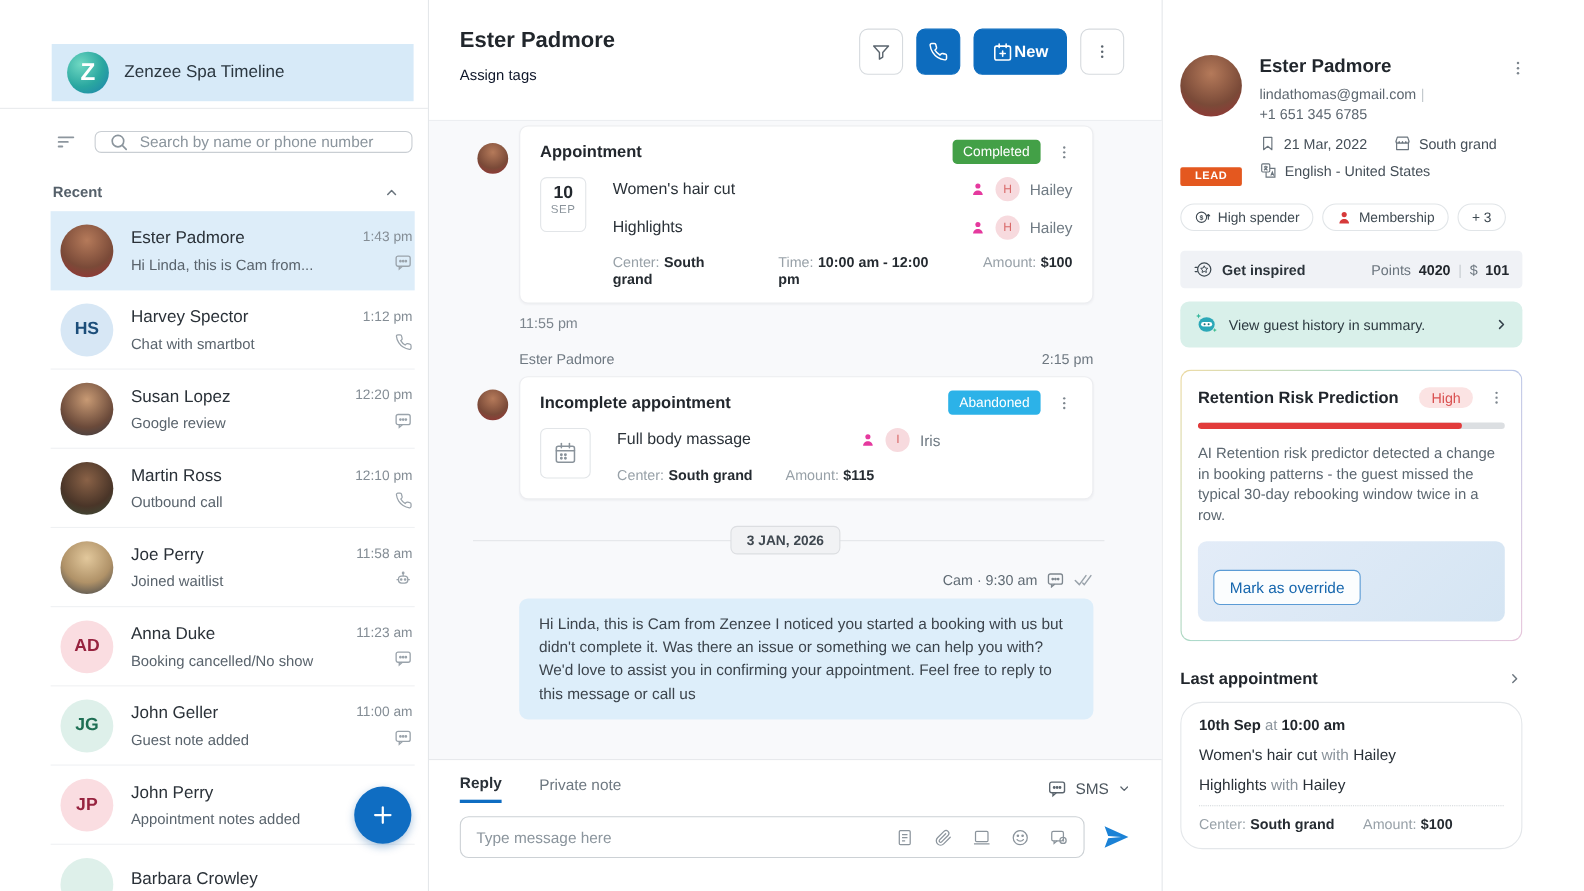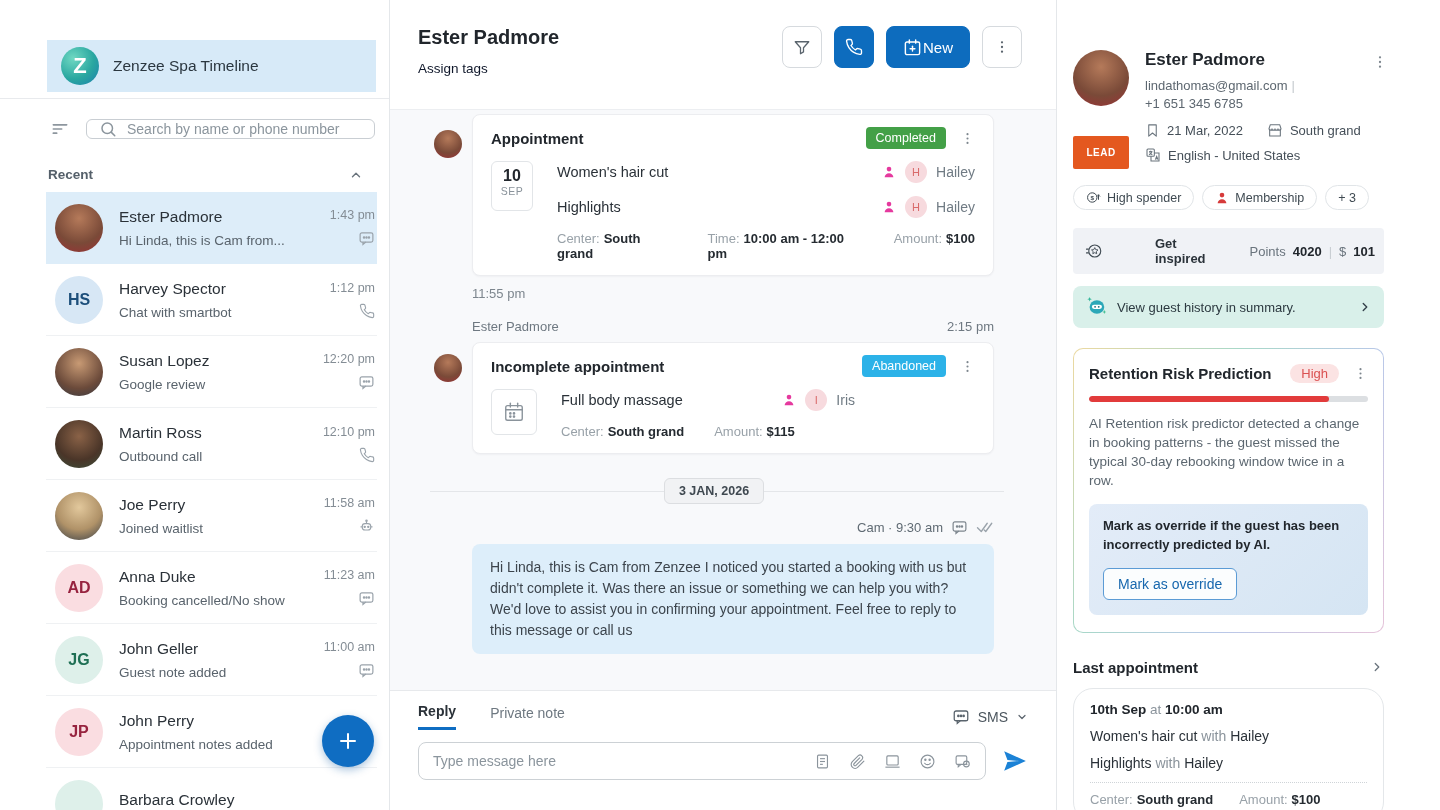--- a/index.html
+++ b/index.html
@@ -42,21 +42,21 @@
 
   
   .middle { flex:1; display:flex; flex-direction:column; min-width:0; }
   .m-header { height:110px; padding:26px 34px 0 28px; display:flex; justify-content:space-between; border-bottom:1px solid #eceef1; background:#fff; }
   .m-title { font-size:20px; font-weight:bold; color:#21262c; }
   .assign-link { margin-top:12px; font-size:13.5px; color:#0f172a; cursor:pointer; }
   .m-actions { display:flex; gap:12px; align-items:flex-start; }
   .btn { height:42px; border-radius:8px; display:flex; align-items:center; justify-content:center; cursor:pointer; border:1px solid #d6dade; background:#fff; color:#5a646d; }
   .btn.icon-only { width:40px; }
   .btn.solid { background:#0d6cbe; border-color:#0d6cbe; color:#fff; }
-  .btn.new { padding:0 16px; gap:1px; font-size:15px; font-weight:normal; }
+  .btn.new { padding:0 16px; gap:1px; font-size:15px; font-weight:bold; }
   .timeline { flex:1; background:#f8f9fb; padding:2px 62px 0 44px; overflow:hidden; position:relative; }
   .event { display:flex; gap:10px; }
   .ev-avatar { width:28px; height:28px; border-radius:50%; flex:0 0 28px; margin-top:16px; }
   .card { flex:1; background:#fff; border:1px solid #ecedf0; border-radius:8px; padding:12px 18px 14px; box-shadow:0 1px 2px rgba(20,30,40,.04); }
   .card-head { display:flex; align-items:center; }
   .card-title { font-size:15px; font-weight:bold; color:#22272d; flex:1; }
   .badge { border-radius:4px; color:#fff; font-size:12.5px; padding:4px 10px; }
   .badge.completed { background:#43a047; }
   .badge.abandoned { background:#2cb2e8; }
   .kebab { color:#7d868e; margin-left:14px; cursor:pointer; }
@@ -90,31 +90,31 @@
   .msg-input { flex:1; height:38px; border:1px solid #ccd1d5; border-radius:8px; display:flex; align-items:center; gap:18px; padding:0 14px; }
   .msg-input input { border:none; outline:none; flex:1; font-size:14px; font-family:inherit; color:#4c565e; }
   .msg-input input::placeholder { color:#8b959d; }
   .tool-ic { color:#8b949c; cursor:pointer; }
 
   
   .rightpanel { width:384px; flex:0 0 384px; border-left:1px solid #e4e7ea; padding:0 56px 0 16px; overflow:hidden; }
   .p-head { display:flex; gap:16px; margin-top:50px; position:relative; }
   .p-avatar-wrap { position:relative; width:56px; flex:0 0 56px; }
   .p-avatar { width:56px; height:56px; border-radius:50%; background:radial-gradient(circle at 50% 30%, #b57a5a, #7a4a38 60%, #9c2f35); }
-  .lead-badge { position:absolute; left:0; bottom:-6px; width:56px; height:33px; background:#e4581f; color:#fff; font-size:10px; font-weight:bold; display:flex; align-items:center; justify-content:center; border-radius:2px; letter-spacing:.5px; }
+  .lead-badge { position:absolute; left:0; bottom:-6px; width:56px; height:17px; background:#e4581f; color:#fff; font-size:10px; font-weight:bold; display:flex; align-items:center; justify-content:center; border-radius:2px; letter-spacing:.5px; }
   .p-info { flex:1; }
   .p-name { font-size:17px; font-weight:bold; color:#21262c; }
   .p-contact { margin-top:7px; font-size:13px; color:#5d6770; line-height:1.4; }
   .p-sep { color:#c3c9cd; margin-left:4px; }
   .p-meta { display:flex; align-items:center; gap:7px; margin-top:9px; font-size:13px; color:#454f58; flex-wrap:wrap; }
   .p-meta .gap { width:10px; }
   .p-kebab { position:absolute; right:-4px; top:4px; color:#7d868e; cursor:pointer; }
   .tag-row { display:flex; gap:8px; margin-top:22px; }
   .pill { border:1px solid #e1e5e8; border-radius:14px; padding:4px 12px; font-size:12.5px; color:#3f4a52; display:flex; align-items:center; gap:6px; cursor:pointer; background:#fff; }
-  .inspire { margin-top:18px; background:#f0f2f6; border-radius:4px; padding:8px 12px; display:flex; align-items:center; cursor:pointer;gap:44px; }
+  .inspire { margin-top:18px; background:#f0f2f6; border-radius:4px; padding:8px 12px; display:flex; align-items:center; cursor:pointer; }
   .inspire-label { font-weight:bold; font-size:13px; margin-left:8px; color:#2b333a; }
   .inspire-right { margin-left:auto; display:flex; align-items:center; gap:7px; font-size:13px; color:#6a747d; }
   .strong { color:#21262c; font-weight:bold; }
   .vbar { color:#c8cdd2; }
   .banner { margin-top:12px; background:#d9f0ea; border-radius:8px; padding:10px 12px; display:flex; align-items:center; gap:10px; cursor:pointer; }
   .banner-text { flex:1; font-size:13px; color:#2c3940; }
   .retention { margin-top:20px; border-radius:10px; padding:15px 15px 17px; border:1px solid transparent; background-image:linear-gradient(#fff,#fff), linear-gradient(120deg,#ecd9a0,#a8d8c8 35%,#b8c8e8 65%,#e6c4da); background-origin:border-box; background-clip:padding-box,border-box; }
   .ret-head { display:flex; align-items:center; }
   .ret-title { font-size:15px; font-weight:bold; color:#21262c; flex:1; }
   .risk-pill { background:#fbe3e3; color:#da5151; border-radius:12px; font-size:13px; padding:2px 11px; }
@@ -716,21 +716,20 @@
               <circle cx="12" cy="12" r="1.7"></circle>
               <circle cx="12" cy="19" r="1.7"></circle>
             </svg>
           </span>
       </div>
       <div class="progress">
         <div class="progress-fill" style="width: 86%;"></div>
       </div>
       <div class="ret-desc">AI Retention risk predictor detected a change in booking patterns - the guest missed the typical 30-day rebooking window twice in a row.</div>
       <div class="override">
-        <div class="override-note">Mark as override if the guest has been incorrectly predicted by AI.</div>
         <button class="override-btn">Mark as override</button>
       </div>
     </div>
 
     <div class="sec-head">
       <span class="sec-title">Last appointment</span>
       <span class="chev">
           <svg width="14" height="14" viewBox="0 0 24 24" fill="none" stroke="currentColor" stroke-width="2.2" stroke-linecap="round" stroke-linejoin="round">
             <polyline points="9,6 15,12 9,18"></polyline>
           </svg>

